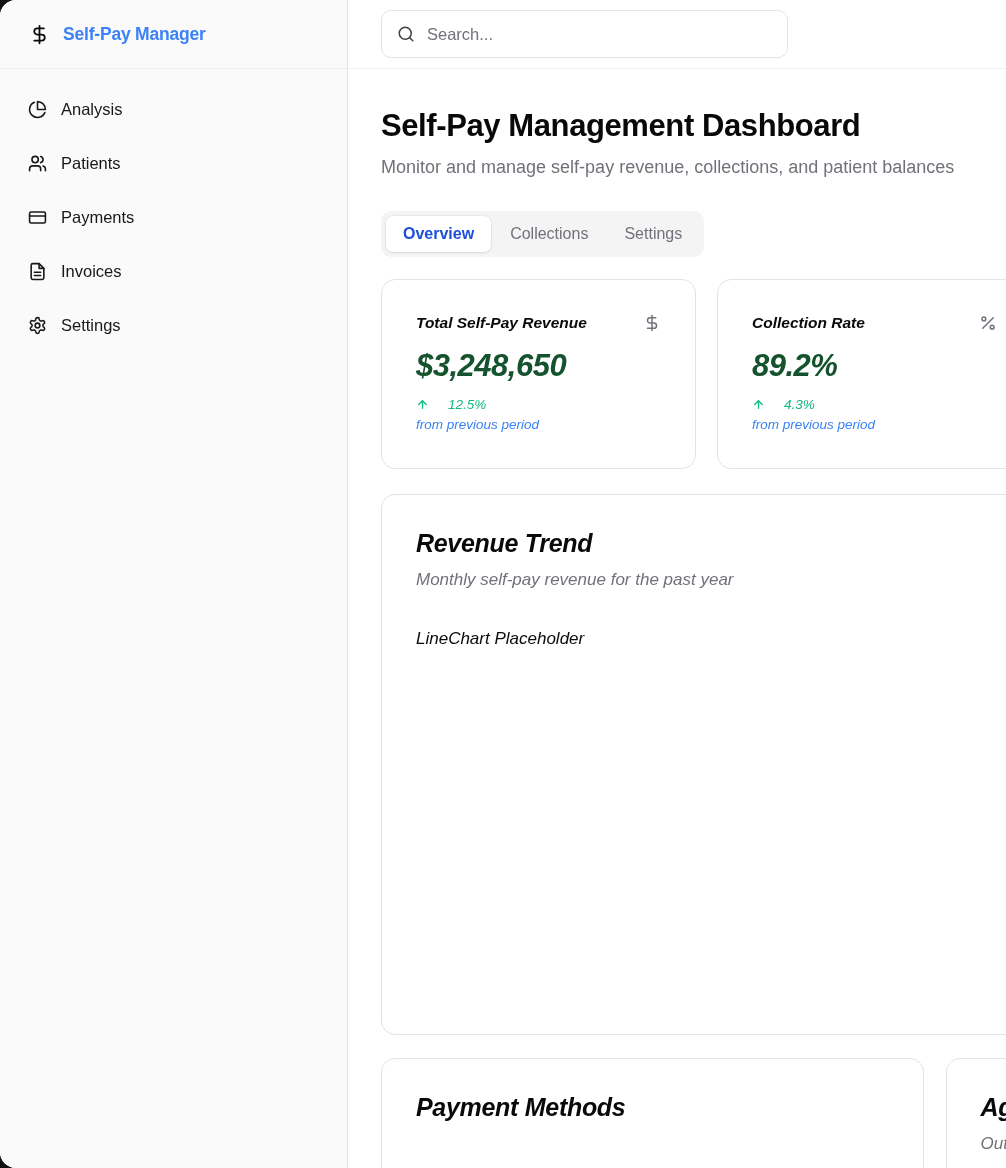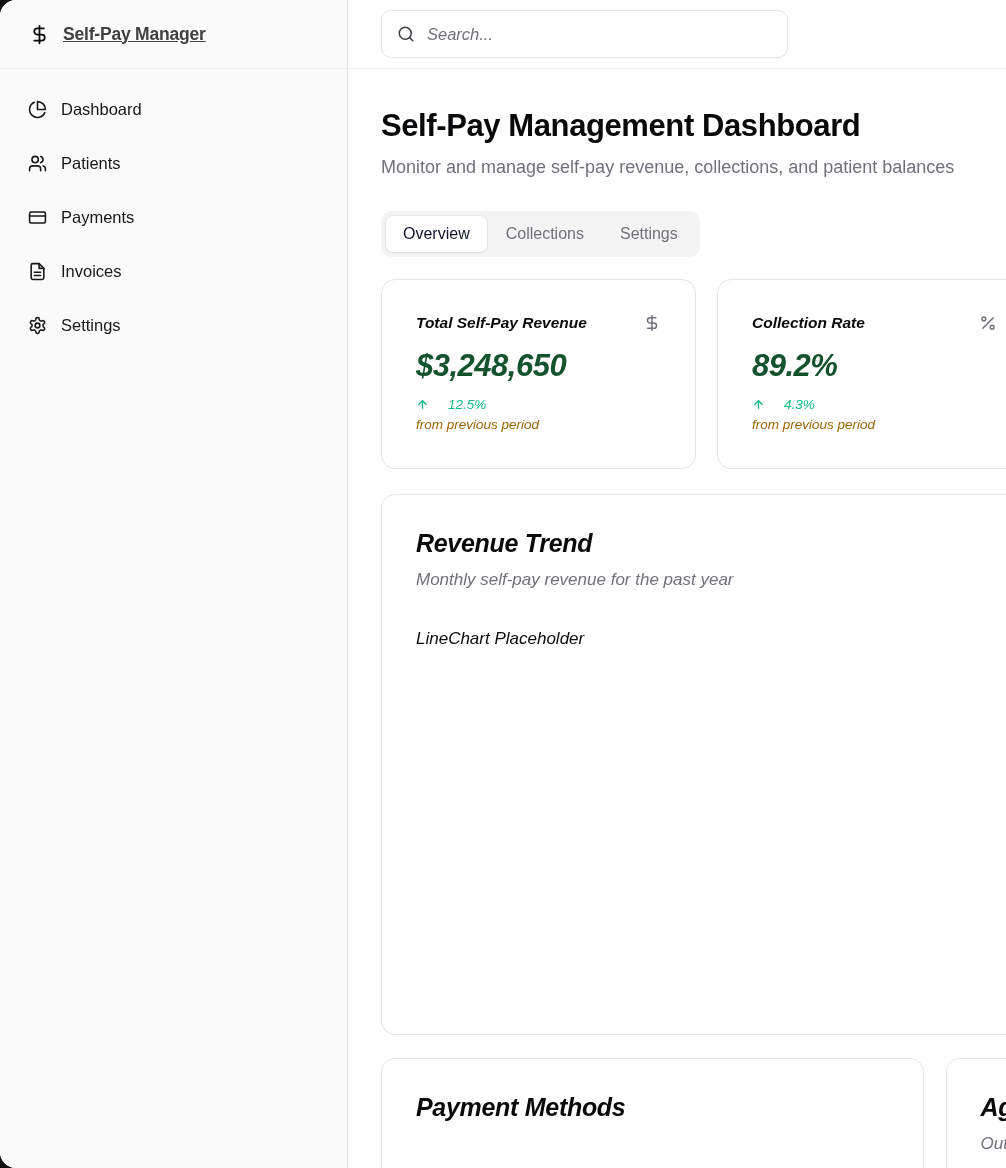--- a/index.html
+++ b/index.html
@@ -17,76 +17,77 @@
   .sidebar {
     position:absolute; left:0; top:0; bottom:0; width:348px;
     background:#fafafa; border-right:1px solid #e4e4e7;
   }
   .sidebar-header {
     display:flex; align-items:center; gap:13px;
     height:69px; padding:0 29px;
     border-bottom:1px solid #eeeef0;
   }
   .sidebar-header .logo-ic { display:flex; color:#0a0a0a; }
-  .sidebar-title { font-size:17.5px; font-weight:700; letter-spacing:-0.2px; color:#404040;text-decoration:underline; }
+  .sidebar-title { font-size:17.5px; font-weight:700; letter-spacing:-0.2px; color:#3b82f6; }
 
   .nav { padding:18px 14px 0 14px; display:flex; flex-direction:column; gap:10px; }
   .nav-item {
     display:flex; align-items:center; gap:14px;
     height:44px; padding:0 14px; border-radius:8px;
     font-size:16.5px; font-weight:500; color:#18181b; cursor:pointer;
   }
   .nav-item .n-ic { display:flex; color:#18181b; }
 
   
   .main { position:absolute; left:348px; top:0; bottom:0; width:1200px; }
   .topbar { height:69px; display:flex; align-items:center; padding-left:33px; border-bottom:1px solid #f2f2f4; }
   .search {
     display:flex; align-items:center; gap:12px;
     width:407px; height:48px; padding:0 15px;
     border:1px solid #e4e4e7; border-radius:10px; background:#fff;
   }
   .search .s-ic { display:flex; color:#3f3f46; }
   .search input {
     flex:1; border:none; outline:none; background:transparent;
-    font-family:"Liberation Sans", sans-serif; font-size:16.5px; color:#0a0a0a;font-style:italic;
+    font-family:"Liberation Sans", sans-serif; font-size:16.5px; color:#0a0a0a;
   }
   .search input::placeholder { color:#71717a; }
 
   .content { width:1140px; padding:39px 0 0 33px; }
 
   h1.page-title { font-size:31px; font-weight:700; letter-spacing:-0.4px; color:#09090b; }
   .page-sub { margin-top:13px; font-size:18px; color:#71717a; }
 
   
   .tabs {
     margin-top:33px; display:inline-flex; align-items:center;
     background:#f4f4f5; border-radius:10px; padding:5px; gap:2px;
   }
   .tab {
     padding:9px 17px; border-radius:7px; font-size:16px; font-weight:500;
     color:#71717a; cursor:pointer; white-space:nowrap;
   }
   .tab.active {
-    background:#ffffff; color:#0f172a;
+    background:#ffffff; color:#1d4ed8;
     box-shadow:0 1px 3px rgba(0,0,0,0.08), 0 0 0 1px rgba(0,0,0,0.03);
+    font-weight:bold;
   }
 
   
   .card { background:#fff; border:1px solid #e4e4e7; border-radius:14px;font-style:italic; }
 
   .stats { margin-top:22px; display:flex; gap:21px; }
   .stat { width:315px; height:190px; padding:34px 34px 0 34px; }
   .stat-head { display:flex; align-items:center; justify-content:space-between; }
   .stat-title { font-size:15.5px; font-weight:600; color:#0a0a0a; }
   .stat-ic { display:flex; color:#71717a; }
   .stat-value { margin-top:16px; font-size:31px; font-weight:700; letter-spacing:-0.5px; color:#14532d; }
   .stat-change { margin-top:13px; display:flex; align-items:center; gap:19px; font-size:13.5px; font-weight:500; color:#10b981; }
   .stat-change .up-ic { display:flex; color:#10b981; }
-  .stat-caption { margin-top:5px; font-size:13.5px; color:#a16207; }
+  .stat-caption { margin-top:5px; font-size:13.5px; color:#3b82f6; }
 
   .chart-card { margin-top:25px; width:1140px; height:541px; padding:34px; }
   .card-title { font-size:25px; font-weight:700; letter-spacing:-0.3px; color:#09090b; }
   .card-sub { margin-top:12px; font-size:17px; color:#71717a; }
   .chart-ph { margin-top:39px; font-size:17px; color:#0a0a0a; }
 
   .bottom { margin-top:23px; display:flex; gap:22px; }
   .half { width:558px; height:360px; padding:34px; }
 
   svg { display:block; }
@@ -107,21 +108,21 @@
       <span class="sidebar-title">Self-Pay Manager</span>
     </div>
     <nav class="nav">
       <div class="nav-item">
         <span class="n-ic">
           <svg width="19" height="19" viewBox="0 0 24 24" fill="none" stroke="currentColor" stroke-width="2" stroke-linecap="round" stroke-linejoin="round">
               <path d="M21.21 15.89A10 10 0 1 1 8 2.83"></path>
               <path d="M22 12A10 10 0 0 0 12 2v10z"></path>
             </svg>
         </span>
-        <span>Dashboard</span>
+        <span>Analysis</span>
       </div>
       <div class="nav-item">
         <span class="n-ic">
           <svg width="19" height="19" viewBox="0 0 24 24" fill="none" stroke="currentColor" stroke-width="2" stroke-linecap="round" stroke-linejoin="round">
               <path d="M16 21v-2a4 4 0 0 0-4-4H6a4 4 0 0 0-4 4v2"></path>
               <circle cx="9" cy="7" r="4"></circle>
               <path d="M22 21v-2a4 4 0 0 0-3-3.87"></path>
               <path d="M16 3.13a4 4 0 0 1 0 7.75"></path>
             </svg>
         </span>

